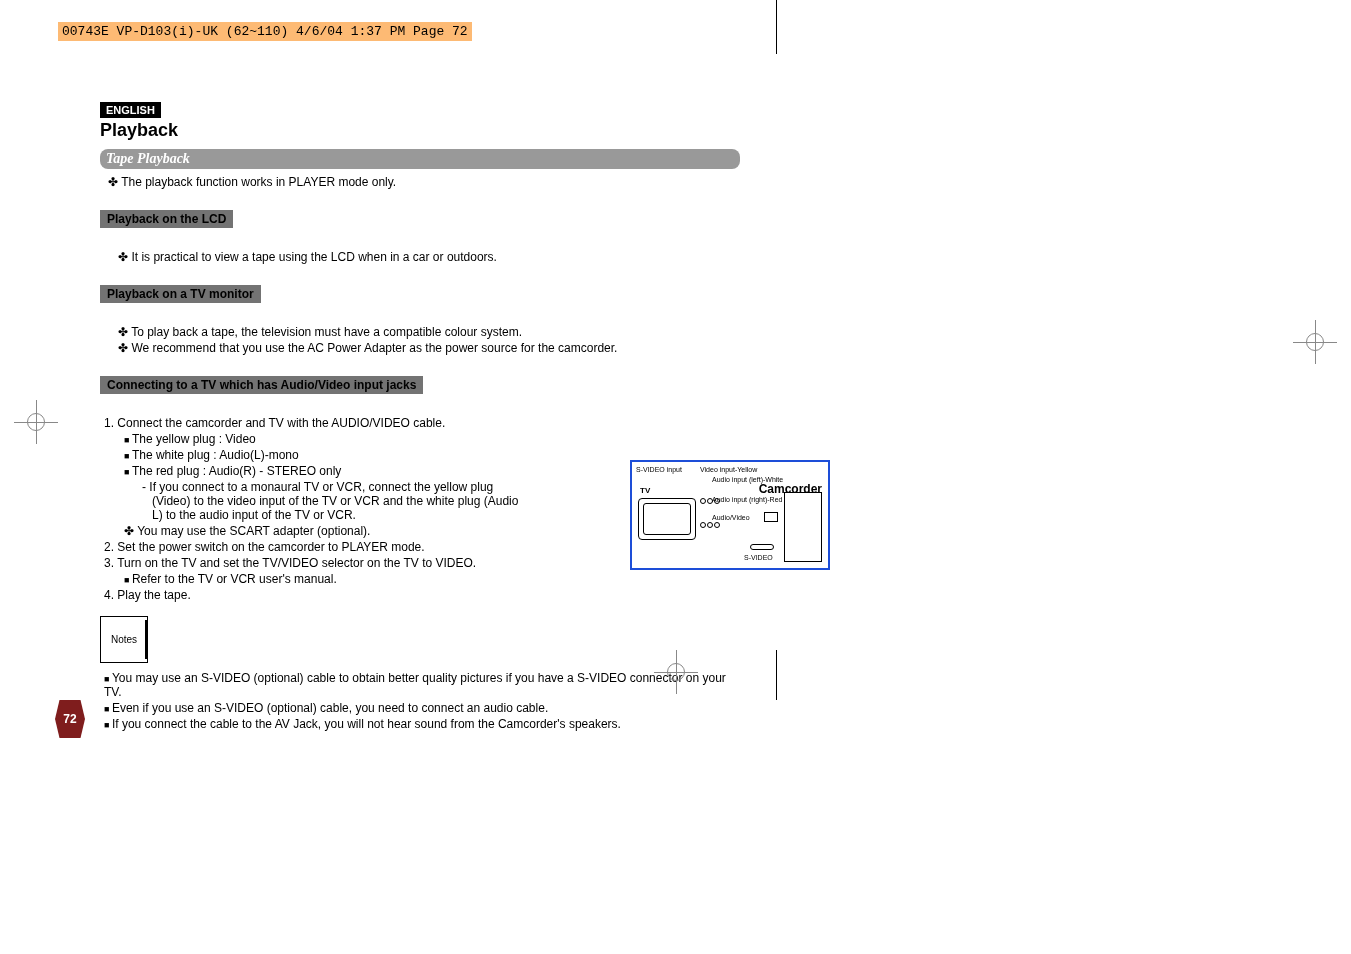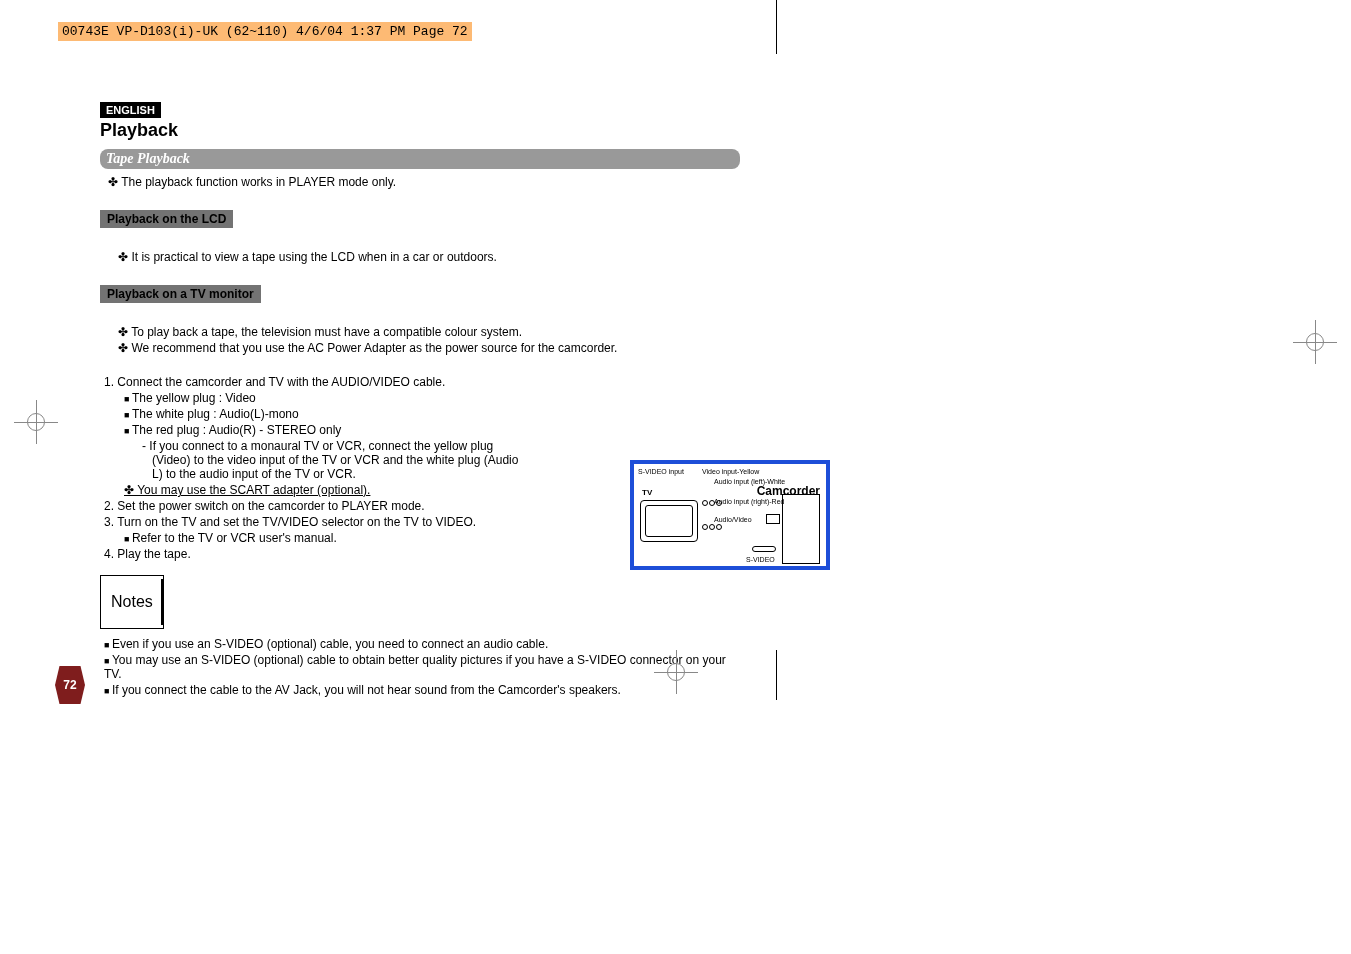--- a/index.html
+++ b/index.html
@@ -94,27 +94,26 @@
     }
     .numbered-list .dash-item {
       margin-left: 38px;
       margin-bottom: 2px;
       text-indent: -10px;
       padding-left: 10px;
     }
     .numbered-list .plus-item {
       margin-left: 20px;
       margin-bottom: 2px;
-      text-decoration: underline;
     }
     .notes-box {
       border: 1px solid #000;
       display: inline-block;
       padding: 17px 10px;
-      font-size: 16px;
+      font-size: 10px;
       margin-bottom: 8px;
       position: relative;
     }
     .notes-box::after {
       content: "";
       position: absolute;
       right: -1px;
       top: 3px;
       bottom: 3px;
       width: 3px;
@@ -146,21 +145,21 @@
       align-items: center;
       justify-content: center;
       clip-path: polygon(15% 0, 85% 0, 100% 50%, 85% 100%, 15% 100%, 0 50%);
     }
     .diagram-box {
       position: absolute;
       top: 360px;
       left: 530px;
       width: 200px;
       height: 110px;
-      border: 4px solid #1d4ed8;
+      border: 2px solid #1d4ed8;
       font-size: 7px;
       padding: 4px;
     }
     .diagram-label {
       position: absolute;
       font-size: 7px;
     }
     .tv-label {
       position: absolute;
       left: 8px;
@@ -325,37 +324,38 @@
   <div class="sub-bullet-list">
     <div class="item">✤  It is practical to view a tape using the LCD when in a car or outdoors.</div>
   </div>
 
   <div class="subsection-header">Playback on a TV monitor</div>
   <div class="sub-bullet-list">
     <div class="item">✤  To play back a tape, the television must have a compatible colour system.</div>
     <div class="item">✤  We recommend that you use the AC Power Adapter as the power source for the camcorder.</div>
   </div>
 
+  <div class="subsection-header">Connecting to a TV which has Audio/Video input jacks</div>
   <div class="numbered-list left-content">
     <div class="num-item">1.  Connect the camcorder and TV with the AUDIO/VIDEO cable.</div>
     <div class="square-item">The yellow plug : Video</div>
     <div class="square-item">The white plug : Audio(L)-mono</div>
     <div class="square-item">The red plug : Audio(R) - STEREO only</div>
     <div class="dash-item">-   If you connect to a monaural TV or VCR, connect the yellow plug (Video) to the video input of the TV or VCR and the white plug (Audio L) to the audio input of the TV or VCR.</div>
     <div class="plus-item">✤  You may use the SCART adapter (optional).</div>
     <div class="num-item">2.  Set the power switch on the camcorder to PLAYER mode.</div>
     <div class="num-item">3.  Turn on the TV and set the TV/VIDEO selector on the TV to VIDEO.</div>
     <div class="square-item">Refer to the TV or VCR user's manual.</div>
     <div class="num-item">4.  Play the tape.</div>
   </div>
 
   <div class="notes-box">Notes</div>
   <div class="notes-list">
+    <div class="note-item">You may use an S-VIDEO (optional) cable to obtain better quality pictures if you have a S-VIDEO connector on your TV.</div>
     <div class="note-item">Even if you use an S-VIDEO (optional) cable, you need to connect an audio cable.</div>
-    <div class="note-item">You may use an S-VIDEO (optional) cable to obtain better quality pictures if you have a S-VIDEO connector on your TV.</div>
     <div class="note-item">If you connect the cable to the AV Jack, you will not hear sound from the Camcorder's speakers.</div>
   </div>
 
   <div class="page-number">72</div>
 
   <div class="diagram-box">
     <span class="diagram-label" style="left:4px; top:4px;">S-VIDEO input</span>
     <span class="diagram-label" style="left:68px; top:4px;">Video input-Yellow</span>
     <span class="diagram-label" style="left:80px; top:14px; line-height:1;">Audio input (left)-White</span>
     <span class="diagram-label" style="left:80px; top:34px; line-height:1;">Audio input (right)-Red</span>

